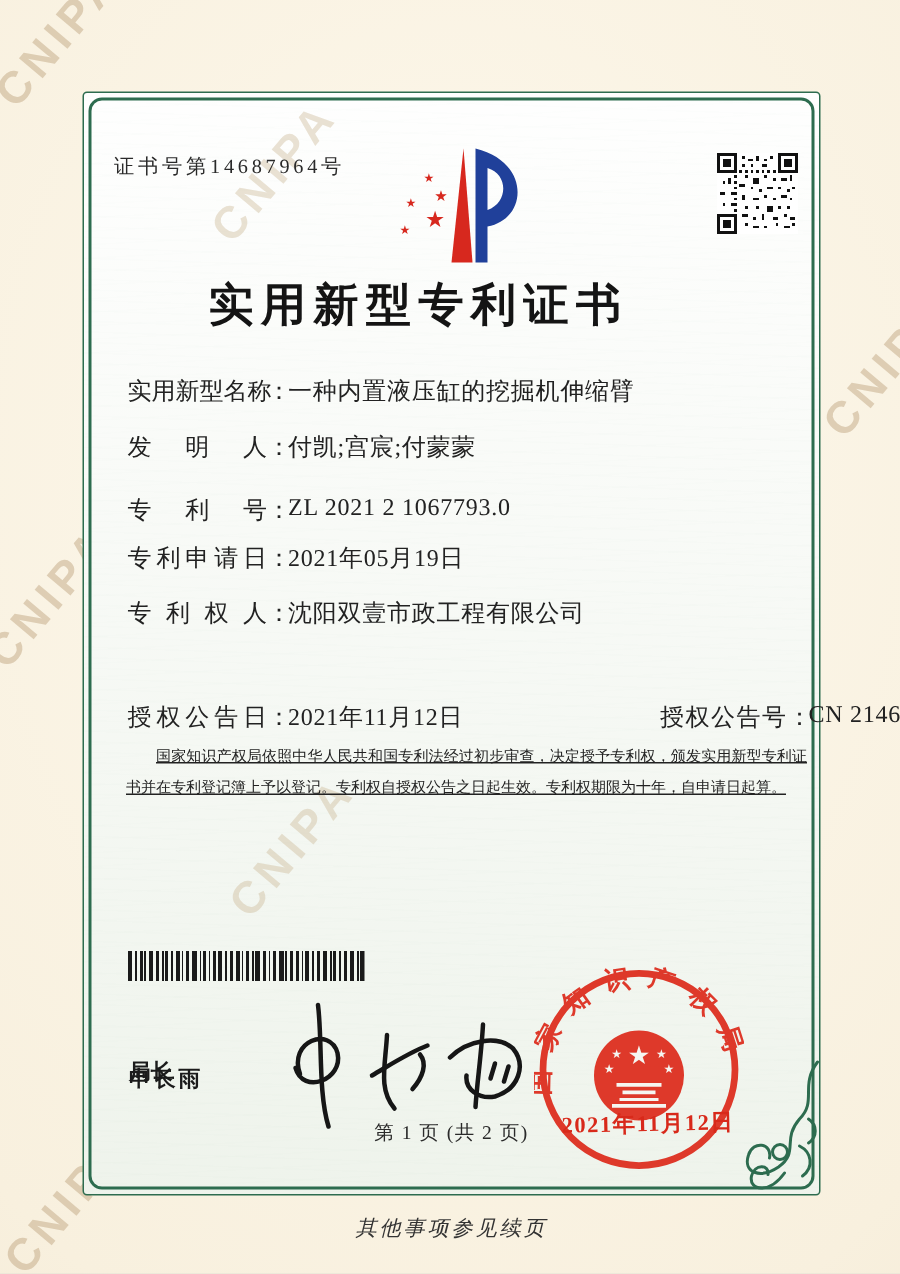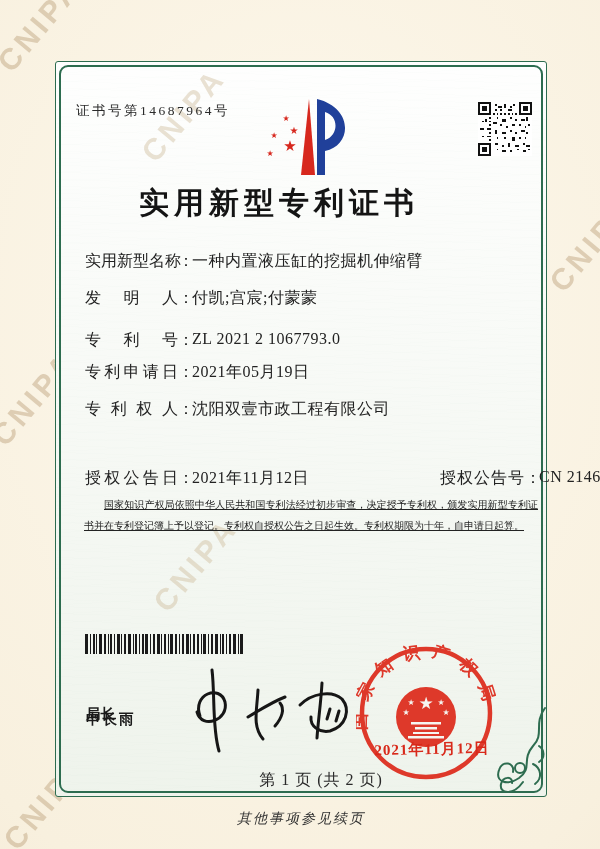--- a/index.html
+++ b/index.html
@@ -56,21 +56,21 @@
   .barcode { left:85px; top:634px; width:158px; height:20px; }
   .signer-title { left:86px; top:705px; font-family:"Liberation Sans", sans-serif; font-weight:bold; font-size:14.5px; color:#1b1b1b; }
   .signer-name  { left:86px; top:710px; font-family:Liberation Serif, serif; font-weight:bold; font-size:14.5px; color:#1b1b1b; letter-spacing:2px; }
   .signature-svg { left:172px; top:660px; }
   .seal-svg { left:356px; top:643px; opacity:0.93; }
   .seal-date {
     left:362px; top:740px; width:140px; text-align:center;
     font-size:15px; font-weight:bold; color:#d8291a; letter-spacing:1px;
     transform:rotate(-1.2deg);
   }
-  .page-indicator { left:55px; top:770px; width:492px; text-align:center; font-size:16px; letter-spacing:1px; color:#2a2a2a;margin-left:20px; }
+  .page-indicator { left:55px; top:746px; width:492px; text-align:center; font-size:13px; letter-spacing:1px; color:#2a2a2a; }
   .footer-note { left:55px; top:810px; width:492px; text-align:center; font-size:14px; font-style:italic; color:#333; letter-spacing:2px; }
   .flourish { left:489px; top:706px; }
 </style>
 </head>
 <body>
 
 <div class="page">
 
   <div class="wm" style="left:-16px; top:8px;">CNIPA</div>
   <div class="wm" style="left:536px; top:228px;">CNIPA</div>

